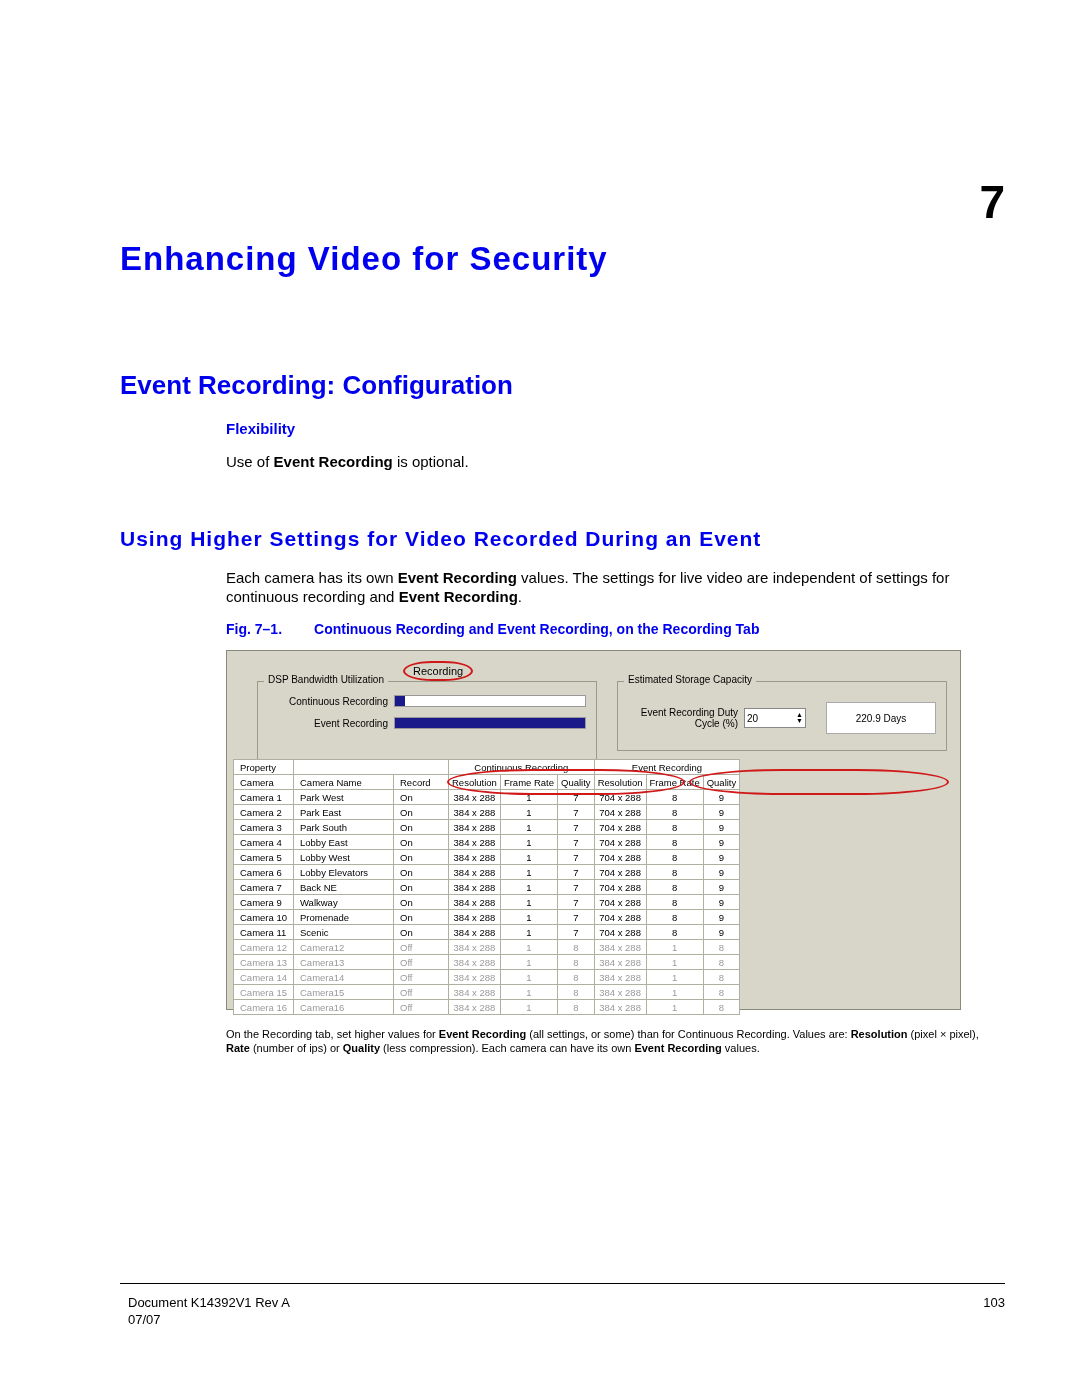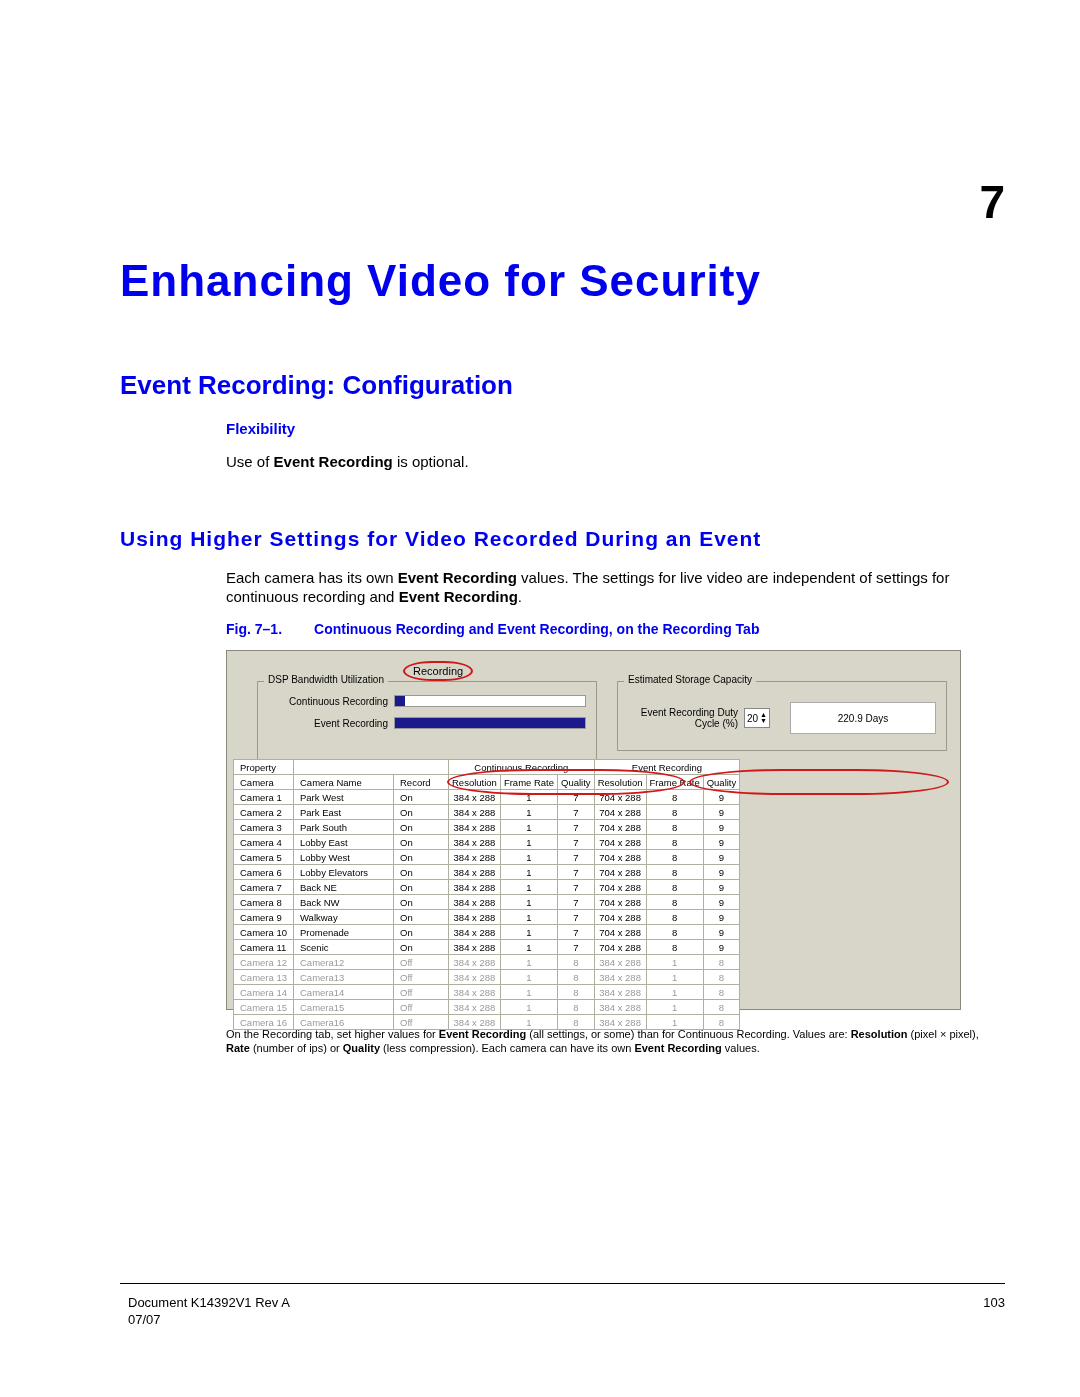--- a/index.html
+++ b/index.html
@@ -15,24 +15,24 @@
   .chapter-num {
     position: absolute;
     top: 175px;
     right: 75px;
     font-size: 46px;
     font-weight: bold;
     font-family: Arial, sans-serif;
   }
   .title {
     position: absolute;
-    top: 256px;
+    top: 240px;
     left: 120px;
     color: #0000ee;
-    font-size: 44px;
+    font-size: 33px;
     font-weight: bold;
     letter-spacing: 1px;
   }
   .h2 {
     position: absolute;
     top: 370px;
     left: 120px;
     color: #0000ee;
     font-size: 26px;
     font-weight: bold;
@@ -116,21 +116,21 @@
   .dsp .row { position: absolute; left: 10px; right: 10px; height: 14px; display: flex; align-items: center; }
   .dsp .row1 { top: 12px; }
   .dsp .row2 { top: 34px; }
   .dsp .lbl { width: 120px; text-align: right; margin-right: 6px; }
   .dsp .bar { flex:1; height:12px; background:#fff; border:1px solid #999; position:relative; }
   .dsp .bar .fill { position:absolute; left:0; top:0; bottom:0; background:#1a1a8a; }
   .dsp .row1 .fill { width: 10px; }
   .dsp .row2 .fill { width: 100%; }
   .est .inner { position:absolute; top:12px; left:10px; right:10px; bottom:8px; display:flex; align-items:center; }
   .est .lbl { width:110px; text-align:right; margin-right:6px; line-height:1.1; }
-  .est .spin { width:26px; height:20px; background:#fff; border:1px solid #888; display:flex; align-items:center; justify-content:space-between; padding:0 2px; }
+  .est .spin { width:62px; height:20px; background:#fff; border:1px solid #888; display:flex; align-items:center; justify-content:space-between; padding:0 2px; }
   .est .spin .arrows { font-size:7px; line-height:6px; }
   .est .days { flex:1; height:32px; background:#fff; border:1px solid #aaa; margin-left:20px; display:flex; align-items:center; justify-content:center; }
   .table {
     position: absolute;
     top: 108px;
     left: 6px;
     right: 6px;
     border-collapse: collapse;
     background: #fff;
     font-size: 9.5px;
@@ -325,31 +325,20 @@
           <td class="cname">Back NE</td>
           <td class="rec">On</td>
           <td>384 x 288</td>
           <td>1</td>
           <td>7</td>
           <td>704 x 288</td>
           <td>8</td>
           <td>9</td>
         </tr>
         <tr>
-          <td class="prop">Camera 8</td>
-          <td class="cname">Back NW</td>
-          <td class="rec">On</td>
-          <td>384 x 288</td>
-          <td>1</td>
-          <td>7</td>
-          <td>704 x 288</td>
-          <td>8</td>
-          <td>9</td>
-        </tr>
-        <tr>
           <td class="prop">Camera 9</td>
           <td class="cname">Walkway</td>
           <td class="rec">On</td>
           <td>384 x 288</td>
           <td>1</td>
           <td>7</td>
           <td>704 x 288</td>
           <td>8</td>
           <td>9</td>
         </tr>

